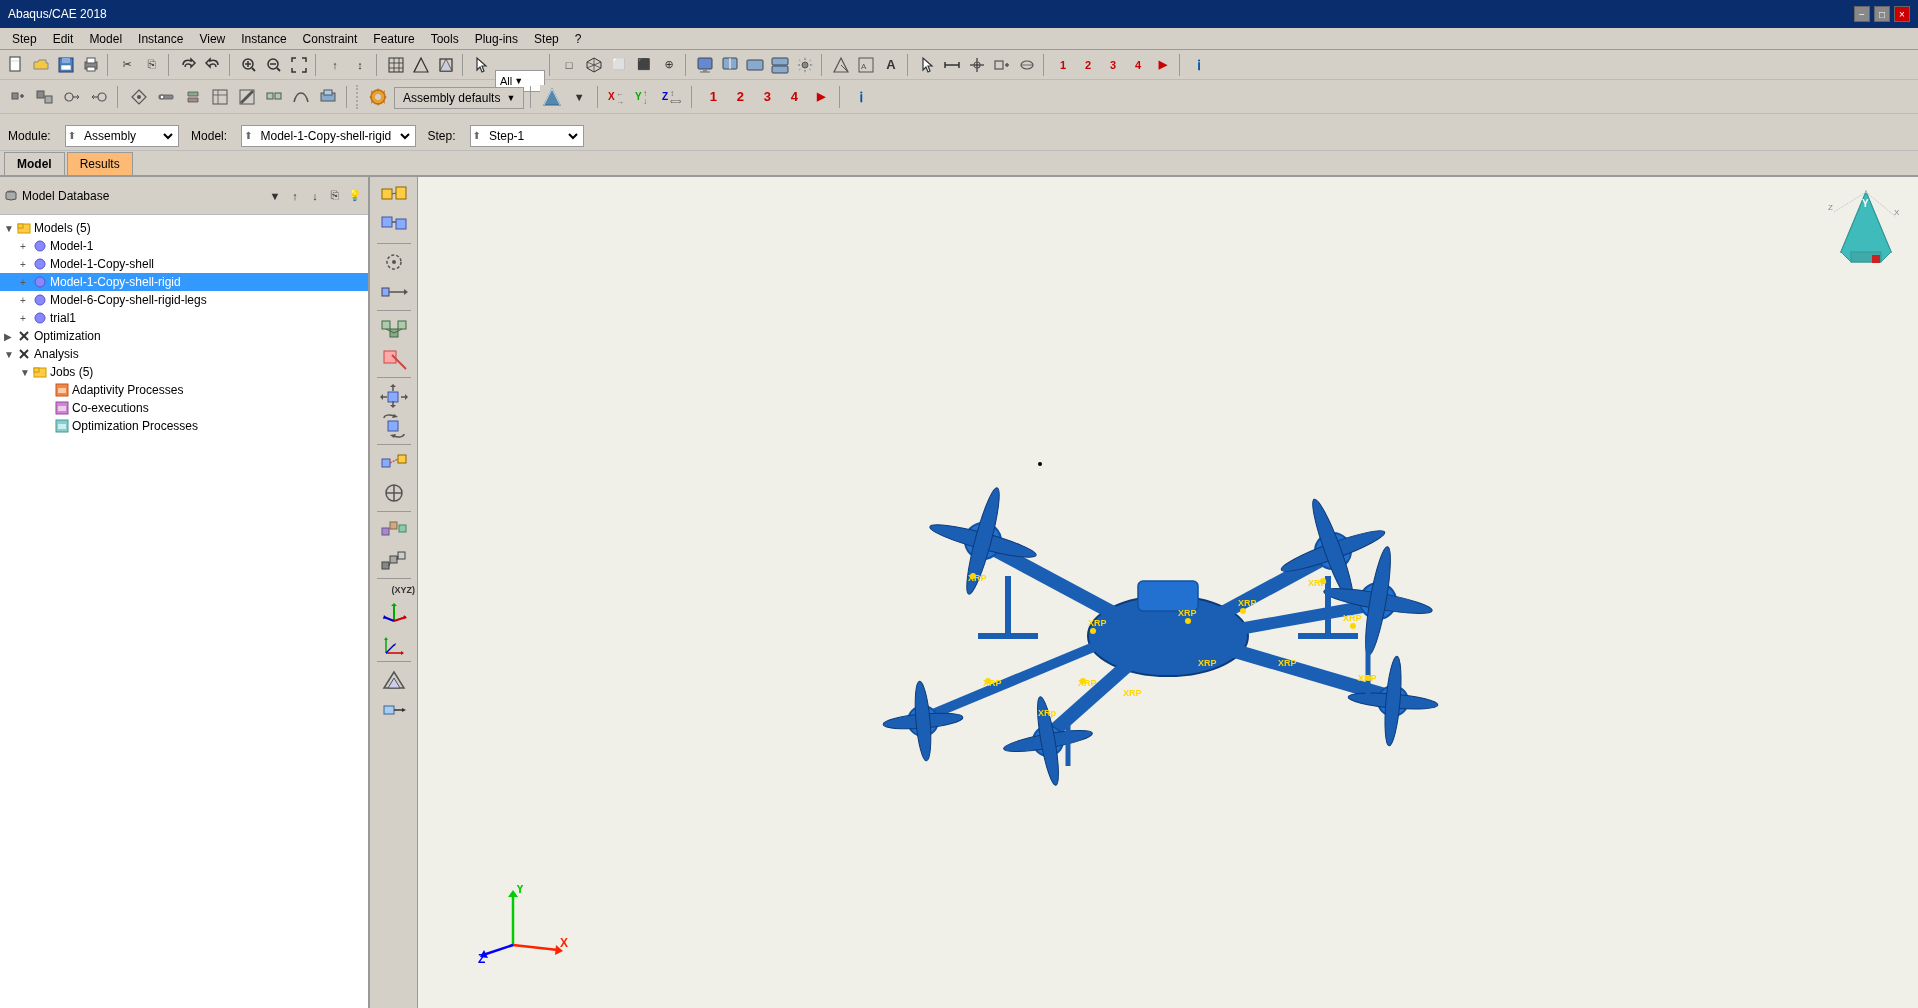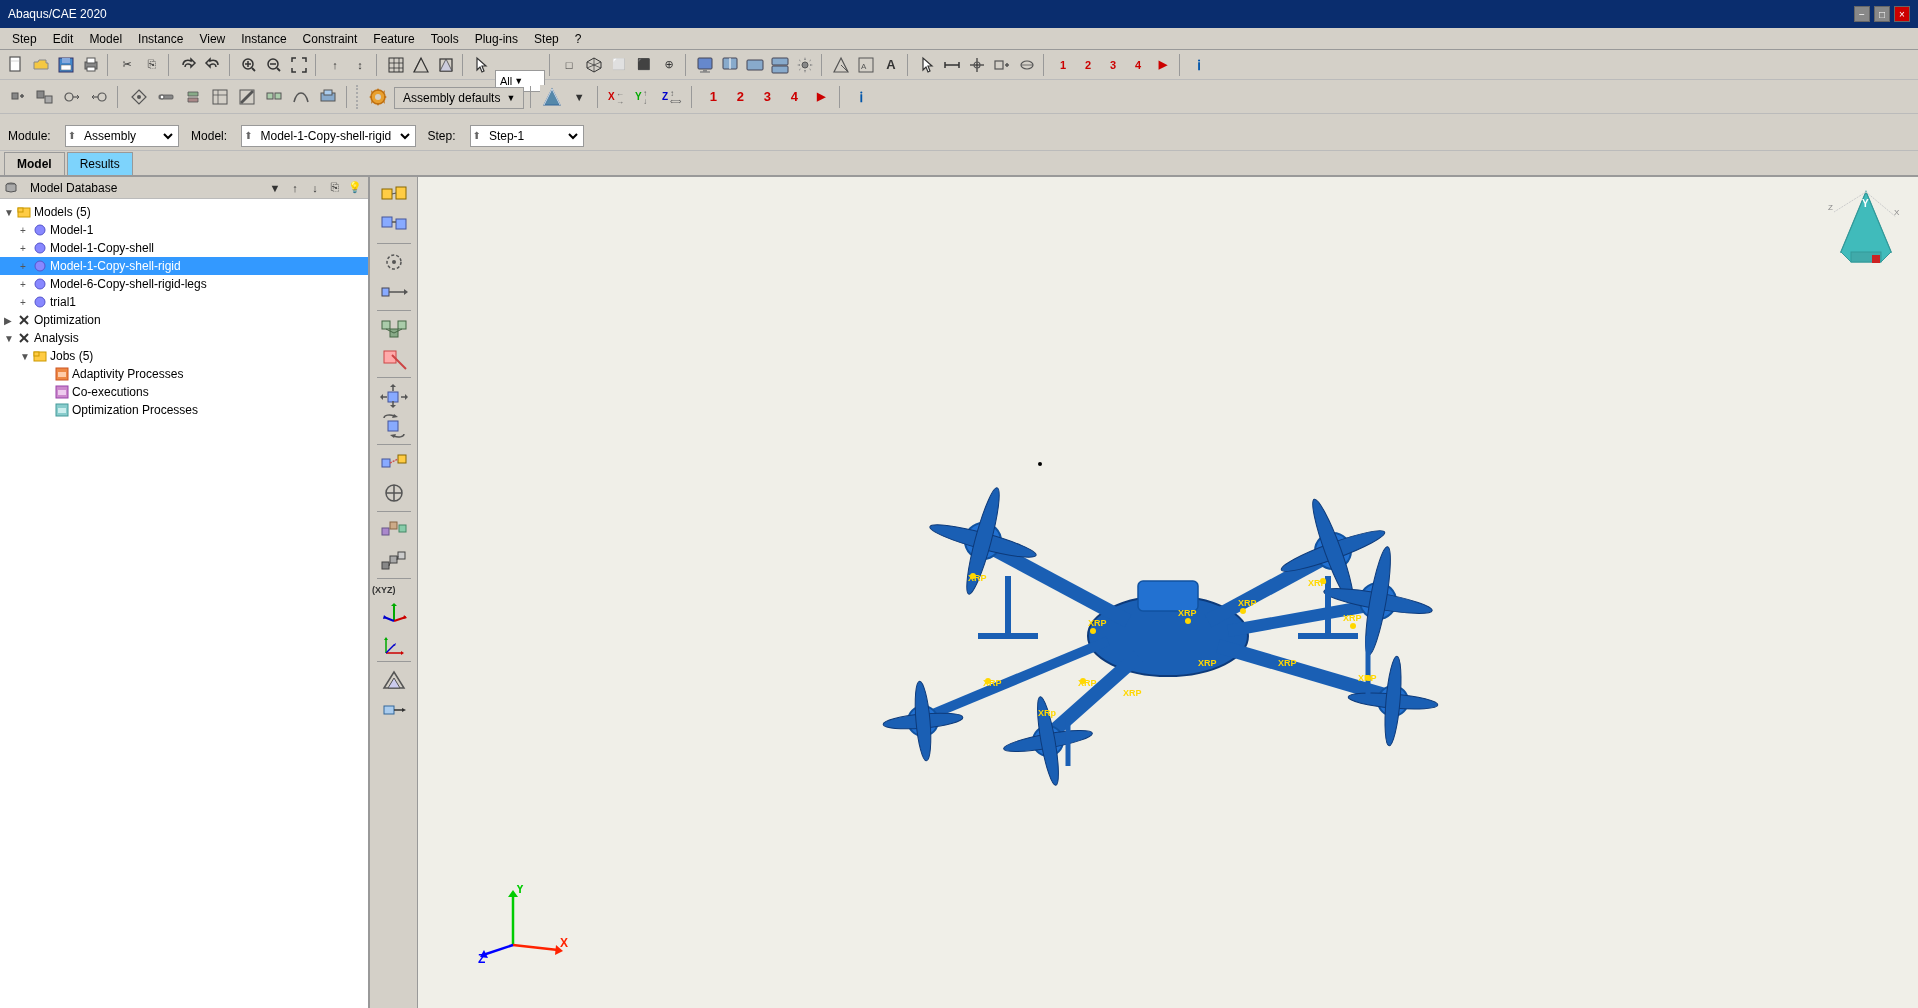--- a/index.html
+++ b/index.html
@@ -108,21 +108,21 @@
     #tabbar {
       height: 26px;
       background: #d4d0c8;
       display: flex;
       align-items: flex-end;
       border-bottom: 2px solid #999;
       padding: 0 4px;
     }
     .tab {
       padding: 4px 12px;
-      background: #7dd3fc;
+      background: #fdba74;
       border: 1px solid #999;
       border-bottom: none;
       cursor: pointer;
       font-size: 12px;
       margin-right: 2px;
     }
     .tab.active { background: #d4d0c8; font-weight: bold; }
     
     
     #main {
@@ -140,27 +140,27 @@
     }
     
     
     #tree-area {
       flex: 1;
       overflow-y: auto;
       padding: 4px 0;
       background: white;
     }
     .model-db-header {
-      height: 22px;
+      height: 38px;
       background: #d4d0c8;
       border-bottom: 1px solid #bbb;
       display: flex;
       align-items: center;
       padding: 0 4px;
-      gap: 12px;
+      gap: 4px;
       font-size: 12px;
     }
     .tree-item {
       padding: 2px 4px;
       display: flex;
       align-items: center;
       gap: 3px;
       cursor: pointer;
       font-size: 12px;
       color: #000;
@@ -240,21 +240,21 @@
     #right-gizmo {
       position: absolute;
       top: 8px;
       right: 12px;
     }
   </style>
 </head>
 <body>
 
 <div id="titlebar">
-  <span>Abaqus/CAE 2020</span>
+  <span>Abaqus/CAE 2018</span>
   <div id="titlebar-controls">
     <div class="title-btn">−</div>
     <div class="title-btn">□</div>
     <div class="title-btn" style="background:#cc0000;">×</div>
   </div>
 </div>
 
 <div id="menubar">
   <div class="menu-item">Step</div>
   <div class="menu-item">Edit</div>
@@ -882,21 +882,21 @@
           <rect x="2" y="14" width="7" height="7" fill="#888" stroke="#444"></rect>
           <rect x="10" y="8" width="7" height="7" fill="#aaa" stroke="#444"></rect>
           <rect x="18" y="4" width="7" height="7" fill="#ccc" stroke="#444"></rect>
           <line x1="9" y1="18" x2="10" y2="15" stroke="#444" stroke-width="1"></line>
           <line x1="17" y1="12" x2="18" y2="8" stroke="#444" stroke-width="1"></line>
         </svg>
     </div>
 
     <div class="icon-sep"></div>
 
-    <div style="font-size:9px;font-weight:bold;color:#333;text-align:left;padding:2px 0;background:#d4d0c8;width:100%;">(XYZ)</div>
+    <div style="font-size:9px;font-weight:bold;color:#333;text-align:right;padding:2px 0;background:#d4d0c8;width:100%;">(XYZ)</div>
 
     <div class="icon-btn">
       <svg width="28" height="24" viewBox="0 0 28 24">
         <line x1="14" y1="20" x2="14" y2="4" stroke="#00aa00" stroke-width="2"></line>
         <polygon points="11,5 14,2 17,5" fill="#00aa00"></polygon>
         <line x1="14" y1="20" x2="26" y2="16" stroke="#cc0000" stroke-width="2"></line>
         <polygon points="24,14 27,17 23,18" fill="#cc0000"></polygon>
         <line x1="14" y1="20" x2="4" y2="16" stroke="#0000cc" stroke-width="2"></line>
         <polygon points="4,14 3,18 7,17" fill="#0000cc"></polygon>
       </svg>

